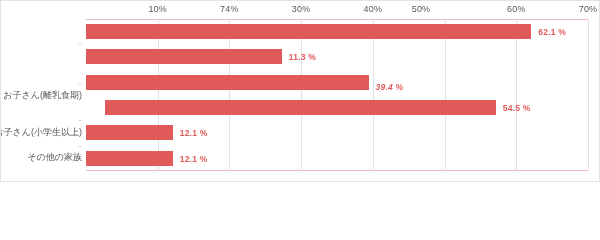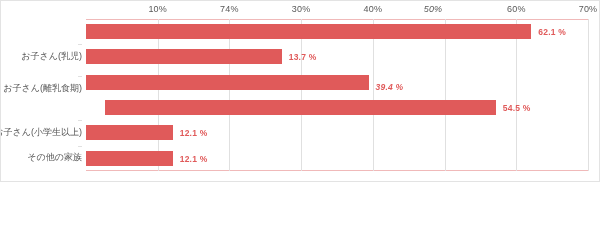--- a/index.html
+++ b/index.html
@@ -121,31 +121,30 @@
 </head>
 <body>
 
 <div id="chart-frame" style="border-color: rgb(227, 227, 227);">
 
   <div id="x-axis-labels">
       <div class="x-tick-label" style="left: 156.714px; color: rgb(89, 89, 89);">10%</div>
       <div class="x-tick-label" style="left: 228.429px; color: rgb(89, 89, 89);">74%</div>
       <div class="x-tick-label" style="left: 300.143px; color: rgb(89, 89, 89);">30%</div>
       <div class="x-tick-label" style="left: 371.857px; color: rgb(89, 89, 89); text-align: right;">40%</div>
-      <div class="x-tick-label" style="left: 432px; color: rgb(89, 89, 89); font-style: italic;">50%</div>
+      <div class="x-tick-label" style="left: 420px; color: rgb(89, 89, 89);">50%</div>
       <div class="x-tick-label" style="left: 515.286px; color: rgb(89, 89, 89);">60%</div>
       <div class="x-tick-label" style="left: 587px; color: rgb(89, 89, 89);">70%</div>
     </div>
 
   <div id="y-axis-labels">
       <div class="cat-label-wrap" style="top: 25.3333px; height: 25.3333px;">
-        <span class="cat-label" style="color: rgb(85, 85, 85);">お子さん(乳児)</span>
         <div class="tick-mark" style="top: 0px; background: rgb(224, 224, 224);"></div>
       </div>
-      <div class="cat-label-wrap" style="top: 57px; height: 25.3333px; padding-left: 44px;">
+      <div class="cat-label-wrap" style="top: 64px; height: 25.3333px; padding-left: 44px;">
         <span class="cat-label" style="color: rgb(85, 85, 85);">お子さん(離乳食期)</span>
         <div class="tick-mark" style="top: 0px; background: rgb(224, 224, 224);"></div>
       </div>
       <div class="cat-label-wrap" style="top: 101.333px; height: 25.3333px;">
         <span class="cat-label" style="color: rgb(85, 85, 85);">お子さん(小学生以上)</span>
         <div class="tick-mark" style="top: 0px; background: rgb(224, 224, 224);"></div>
       </div>
       <div class="cat-label-wrap" style="top: 126.667px; height: 25.3333px;">
         <span class="cat-label" style="color: rgb(85, 85, 85);">その他の家族</span>
         <div class="tick-mark" style="top: 0px; background: rgb(224, 224, 224);"></div>
@@ -161,21 +160,21 @@
       <div class="gridline" style="left: 286.857px; background: rgb(224, 224, 224);"></div>
       <div class="gridline" style="left: 358.571px; background: rgb(224, 224, 224);"></div>
       <div class="gridline" style="left: 430.286px; background: rgb(224, 224, 224);"></div>
       <div class="gridline" style="left: 502px; background: rgb(224, 224, 224);"></div>
       <div class="row" style="top: 0px; height: 25.3333px; text-decoration: underline;">
         <div class="bar" style="width: 445.346px; background: rgb(224, 90, 90); top: 5.16667px;"></div>
         <div class="bar-value" style="left: 452.346px; color: rgb(224, 90, 90); top: 8.16667px;">62.1 %</div>
       </div>
       <div class="row" style="top: 25.3333px; height: 25.3333px;">
         <div class="bar" style="width: 195.78px; background: rgb(224, 90, 90); top: 5.16667px;"></div>
-        <div class="bar-value" style="left: 202.78px; color: rgb(224, 90, 90); top: 8.16667px;">13.7 %</div>
+        <div class="bar-value" style="left: 202.78px; color: rgb(224, 90, 90); top: 8.16667px;">11.3 %</div>
       </div>
       <div class="row" style="top: 50.6667px; height: 25.3333px;">
         <div class="bar" style="width: 282.554px; background: rgb(224, 90, 90); top: 5.16667px;"></div>
         <div class="bar-value" style="left: 289.554px; color: rgb(224, 90, 90); top: 12px; font-style: italic;">39.4 %</div>
       </div>
       <div class="row" style="top: 76px; height: 25.3333px; margin-left: 19px;">
         <div class="bar" style="width: 390.843px; background: rgb(224, 90, 90); top: 5.16667px;"></div>
         <div class="bar-value" style="left: 397.843px; color: rgb(224, 90, 90); top: 8.16667px;">54.5 %</div>
       </div>
       <div class="row" style="top: 101.333px; height: 25.3333px;">

